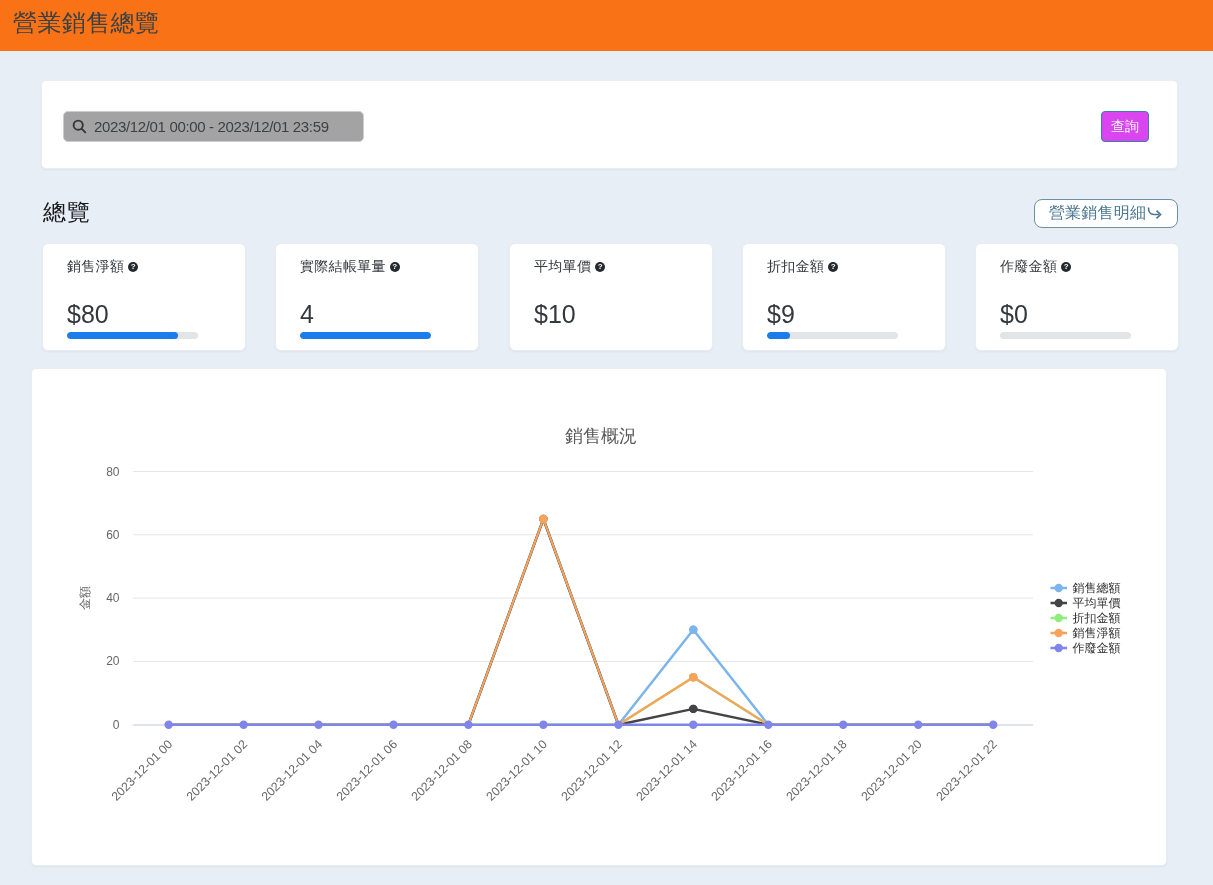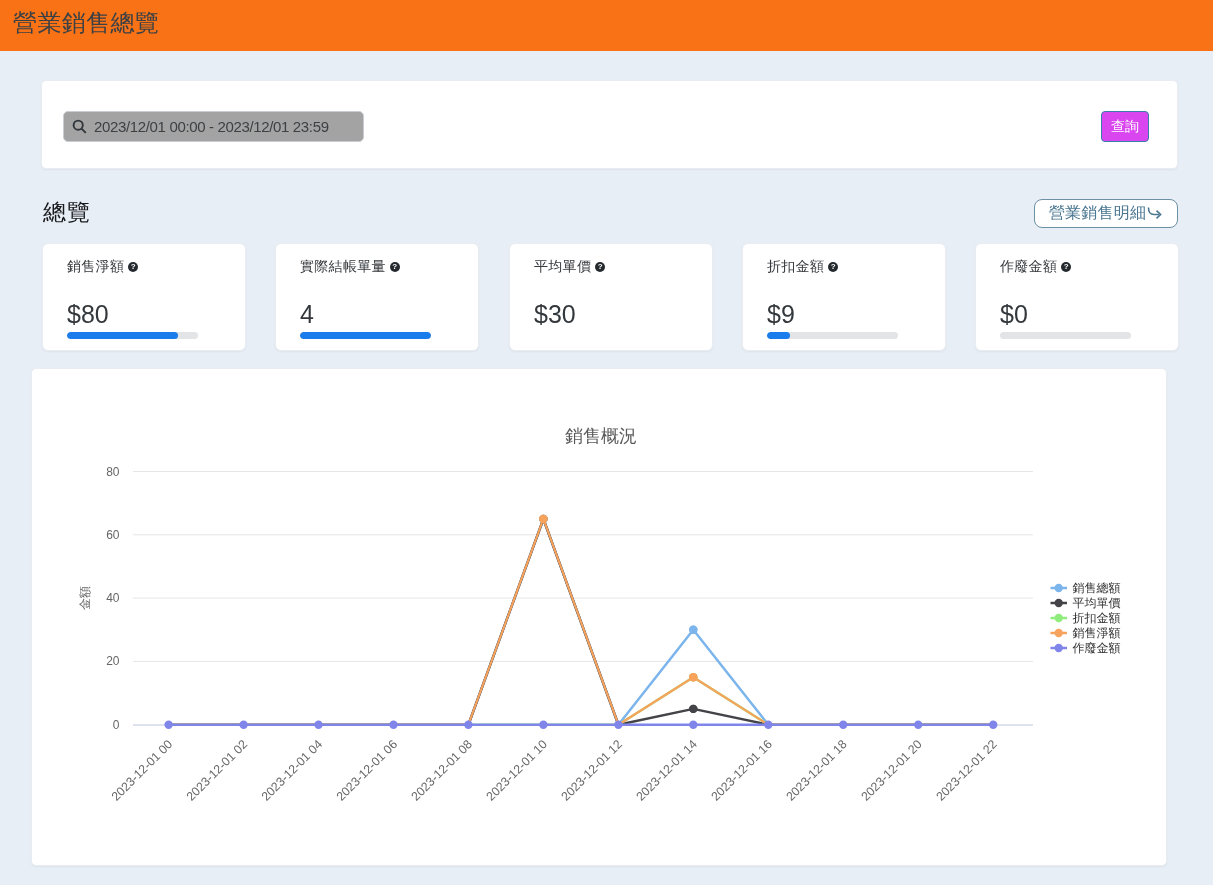--- a/index.html
+++ b/index.html
@@ -50,21 +50,21 @@
   </div>
 <div class="stat" style="left:275px">
     <div class="slabel">實際結帳單量 <span class="q">?</span></div>
     <div class="snum">4</div>
     <div class="track">
       <div class="fill" style="width:131px"></div>
     </div>
   </div>
 <div class="stat" style="left:509px">
     <div class="slabel">平均單價 <span class="q">?</span></div>
-    <div class="snum">$30</div>
+    <div class="snum">$10</div>
   </div>
 <div class="stat" style="left:742px">
     <div class="slabel">折扣金額 <span class="q">?</span></div>
     <div class="snum">$9</div>
     <div class="track">
       <div class="fill" style="width:23px"></div>
     </div>
   </div>
 <div class="stat" style="left:975px">
     <div class="slabel">作廢金額 <span class="q">?</span></div>

